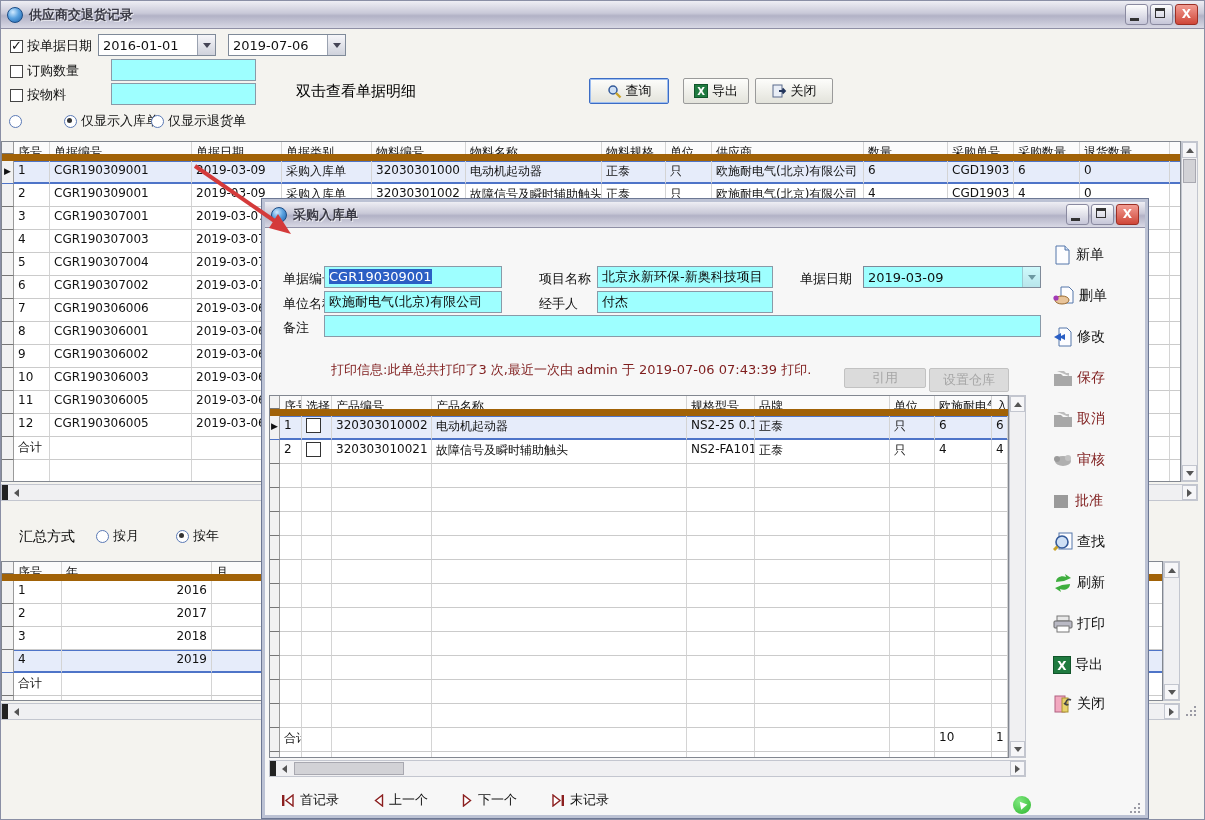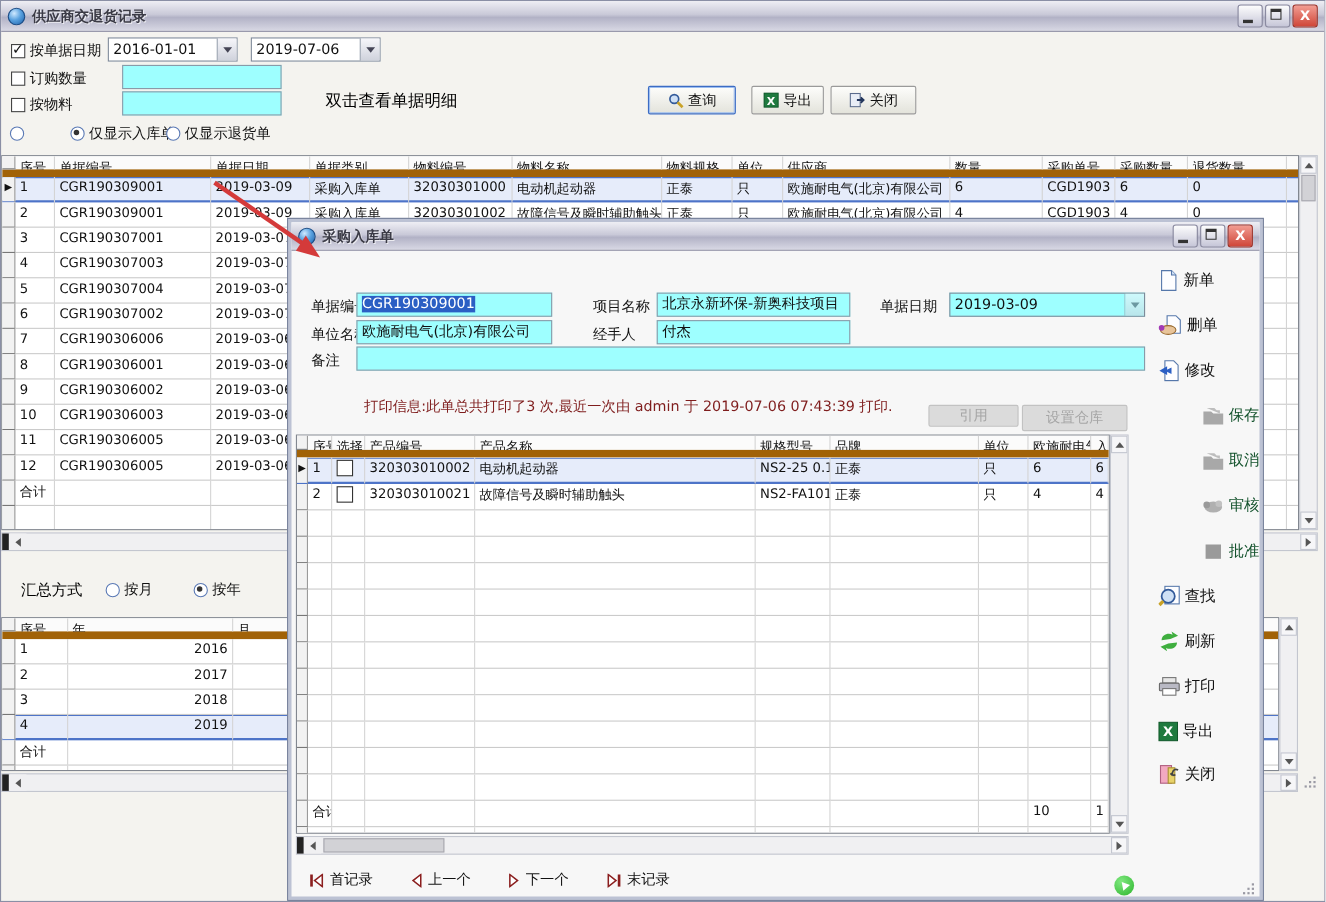--- a/index.html
+++ b/index.html
@@ -70,21 +70,21 @@
   .hstart{position:absolute;width:6px;background:#222;}
   .grip{position:absolute;width:13px;height:13px;}
   .grip i{position:absolute;width:2px;height:2px;background:#9a9aa4;box-shadow:4px 0 #9a9aa4,8px 0 #9a9aa4,4px -4px #9a9aa4,8px -4px #9a9aa4,8px -8px #9a9aa4;left:1px;top:10px;}
   
   #modal{position:absolute;left:260px;top:197px;width:888px;height:621px;background:#f7f7f7;border:1px solid #6d7894;box-shadow:inset 0 0 0 3px #bcc2d4;box-sizing:border-box;z-index:20;}
   #modal .titlebar{height:26px;left:3px;top:3px;right:3px;}
   .m-label{position:absolute;font-size:13px;white-space:nowrap;color:#111;}
   .printinfo{position:absolute;color:#7f1d1d;font-size:13px;white-space:nowrap;text-align:right;}
   
   .side-btn{position:absolute;left:1052px;width:92px;height:26px;display:flex;align-items:center;gap:4px;font-size:14px;cursor:default;}
-  .side-btn.disabled{color:#14532d;justify-content:flex-end;}
+  .side-btn.disabled{color:#7f1d1d;}
   .side-btn svg{flex:0 0 auto;}
   
   .nav{position:absolute;display:flex;align-items:center;gap:6px;font-size:13px;}
   
   #red-arrow{position:absolute;left:180px;top:155px;width:130px;height:95px;z-index:40;pointer-events:none;}
 </style>
 </head>
 <body>
 
 <div id="canvas">
@@ -565,21 +565,21 @@
     <div class="field cyan" style="left:596px;top:290px;width:176px;pointer-events:auto;">付杰</div>
 
     <span class="m-label" style="left:282px;top:318px;">备注</span>
     <div class="field cyan" style="left:323px;top:314px;width:717px;pointer-events:auto;"></div>
 
     <span class="printinfo" style="left:330px;top:360px;">打印信息:此单总共打印了3 次,最近一次由 admin 于 2019-07-06 07:43:39  打印.</span>
 
     <div class="btn disabled" style="left:843px;top:367px;width:82px;height:20px;pointer-events:auto;">
         <span>引用</span>
       </div>
-    <div class="btn disabled" style="left:928px;top:367px;width:96px;height:24px;pointer-events:auto;">
+    <div class="btn disabled" style="left:928px;top:367px;width:80px;height:24px;pointer-events:auto;">
         <span>设置仓库</span>
       </div>
 
     <div class="grid g-modal" style="left:268px;top:394px;width:740px;height:363px;pointer-events:auto;">
       <div class="tr head">
           <div class="th gut"></div>
           <div class="th c0">序号</div>
           <div class="th c1">选择</div>
           <div class="th c2">产品编号</div>
           <div class="th c3">产品名称</div>

